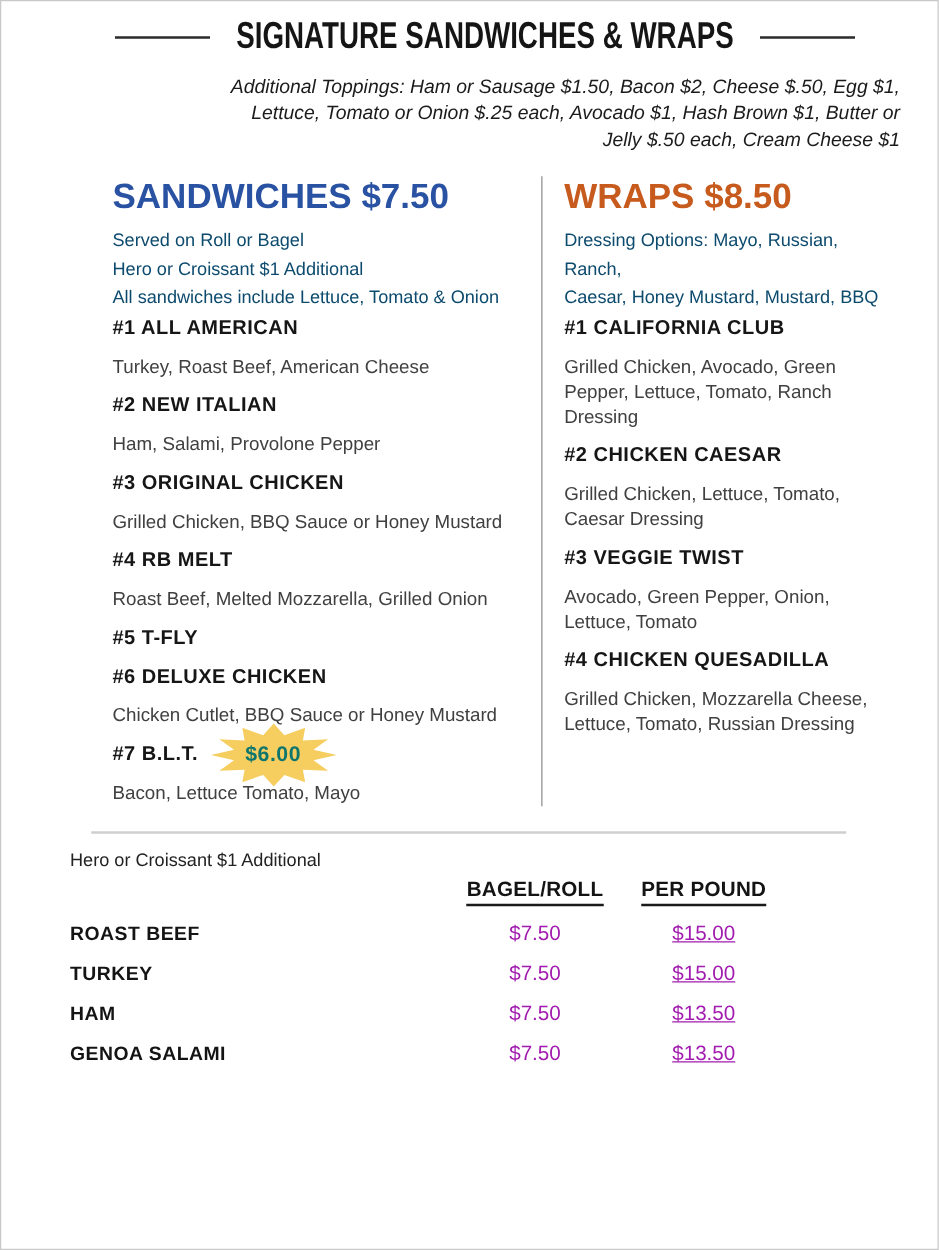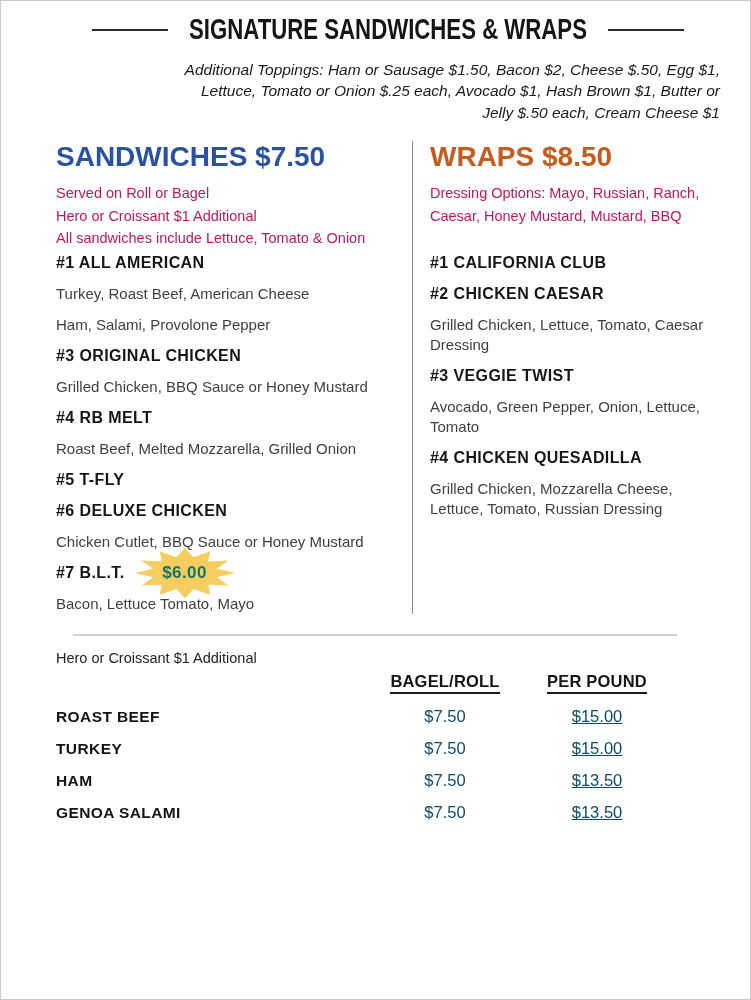--- a/index.html
+++ b/index.html
@@ -24,28 +24,28 @@
     transform: translate(-50%, -52%) scaleX(0.74);
     white-space: nowrap;
     font-weight: bold; font-size: 30px; color: #151515; letter-spacing: 0;
   }
   .toppings {
     margin-top: 12px; text-align: right;
     font-style: italic; font-size: 15.5px; line-height: 1.38; color: #1b1b1b;
   }
 
   
-  .columns { display: flex; margin-top: 18px; }
+  .columns { display: flex; margin-top: 18px; margin-left: 34px; }
   .col-left { width: 357px; padding-right: 14px; border-right: 1px solid #8f8f8f; }
   .col-right { width: 296px; padding-left: 17px; }
   .col-head { min-height: 112px; }
   .col-heading { margin: 0; font-size: 28px; font-weight: bold; letter-spacing: 0; }
   .col-left .col-heading { color: var(--sandwiches_accent, #2A52A2); }
   .col-right .col-heading { color: var(--wraps_accent, #C75B1E); }
-  .col-notes { margin-top: 9px; font-size: 14.5px; line-height: 1.55; color: #be185d; }
+  .col-notes { margin-top: 9px; font-size: 14.5px; line-height: 1.55; color: #0c4a6e; }
 
   .item + .item { margin-top: 11px; }
   .item-name {
     font-weight: bold; font-size: 16px; letter-spacing: 0.4px;
     color: #161616; line-height: 20px; margin-bottom: 11px;
   }
   .item-desc { font-size: 15px; line-height: 20px; color: #404040; }
   .item-name-row { display: flex; align-items: center; }
 
   
@@ -59,32 +59,32 @@
     position: absolute; left: 50%; top: 50%; transform: translate(-50%, -50%);
     font-weight: bold; font-size: 17px; color: #0f766e; white-space: nowrap;
   }
 
   
   .deli-rule { margin: 20px 0 0 17px; width: 604px; height: 2px; background: #cfcfcf; }
   .deli { margin-top: 14px; }
   .deli-heading { margin: 0; font-size: 28px; font-weight: bold; color: var(--deli_accent, #4D7B2D); }
   .deli-note { margin-top: 12px; font-size: 14.5px; color: #222; }
   .deli-header-row, .deli-row {
-    display: grid; grid-template-columns: 317px 110px 135px; align-items: baseline; gap: 17px;
+    display: grid; grid-template-columns: 317px 110px 135px; align-items: baseline;
   }
   .deli-header-row { margin-top: 6px; }
   .deli-col-header { text-align: center; }
   .deli-col-header .hdr-txt {
     display: inline-block; font-weight: bold; font-size: 16.5px; letter-spacing: 0.2px;
     color: #141414; border-bottom: 2px solid #1a1a1a; padding-bottom: 1px;
   }
   .deli-col-3 { padding-left: 25px; text-decoration: underline; }
   .deli-row { margin-top: 13px; }
   .deli-row-name { font-weight: bold; font-size: 15.5px; letter-spacing: 0.4px; color: #141414; }
-  .deli-price { text-align: center; font-size: 16.5px; color: #0c4a6e; }
+  .deli-price { text-align: center; font-size: 16.5px; color: #a21caf; }
 </style>
 </head>
 <body style="--sandwiches_accent: #2A52A2; --wraps_accent: #C75B1E; --deli_accent: #4D7B2D; --starburst_fill: #F6CE5F;">
 
 <div class="menu">
 
   <div class="title-row">
     <div class="title-line"></div>
     <div class="title-box">
       <span class="title-text">SIGNATURE SANDWICHES &amp; WRAPS</span>
@@ -108,20 +108,21 @@
           <div>Hero or Croissant $1 Additional</div>
           <div>All sandwiches include Lettuce, Tomato &amp; Onion</div>
         </div>
       </div>
       <div class="items">
         <div class="item">
           <div class="item-name">#1 ALL AMERICAN</div>
           <div class="item-desc">Turkey, Roast Beef, American Cheese</div>
         </div>
         <div class="item">
+          <div class="item-name">#2 NEW ITALIAN</div>
           <div class="item-desc">Ham, Salami, Provolone Pepper</div>
         </div>
         <div class="item">
           <div class="item-name">#3 ORIGINAL CHICKEN</div>
           <div class="item-desc">Grilled Chicken, BBQ Sauce or Honey Mustard</div>
         </div>
         <div class="item">
           <div class="item-name">#4 RB MELT</div>
           <div class="item-desc">Roast Beef, Melted Mozzarella, Grilled Onion</div>
         </div>
@@ -151,20 +152,21 @@
       <div class="col-head">
         <h2 class="col-heading">WRAPS $8.50</h2>
         <div class="col-notes">
           <div>Dressing Options: Mayo, Russian, Ranch,</div>
           <div>Caesar, Honey Mustard, Mustard, BBQ</div>
         </div>
       </div>
       <div class="items">
         <div class="item">
           <div class="item-name">#1 CALIFORNIA CLUB</div>
+          <div class="item-desc">Grilled Chicken, Avocado, Green Pepper, Lettuce, Tomato, Ranch Dressing</div>
         </div>
         <div class="item">
           <div class="item-name">#2 CHICKEN CAESAR</div>
           <div class="item-desc">Grilled Chicken, Lettuce, Tomato, Caesar Dressing</div>
         </div>
         <div class="item">
           <div class="item-name">#3 VEGGIE TWIST</div>
           <div class="item-desc">Avocado, Green Pepper, Onion, Lettuce, Tomato</div>
         </div>
         <div class="item">

